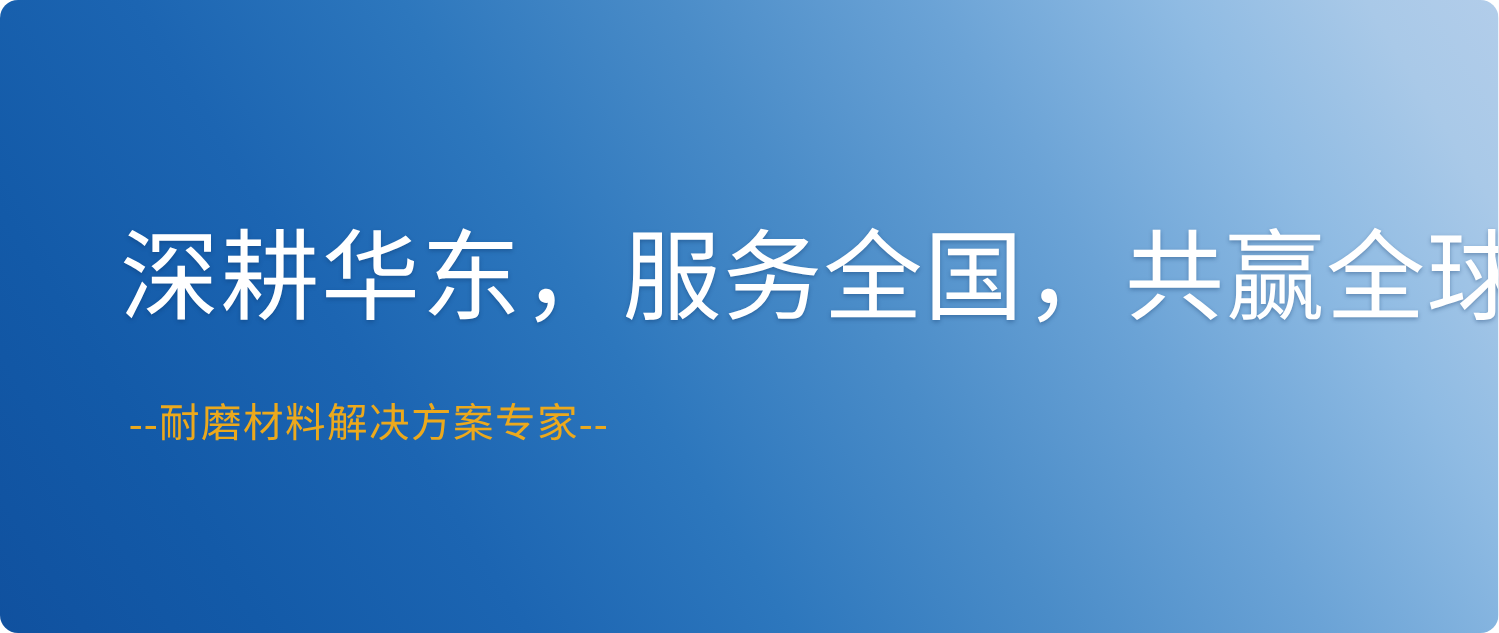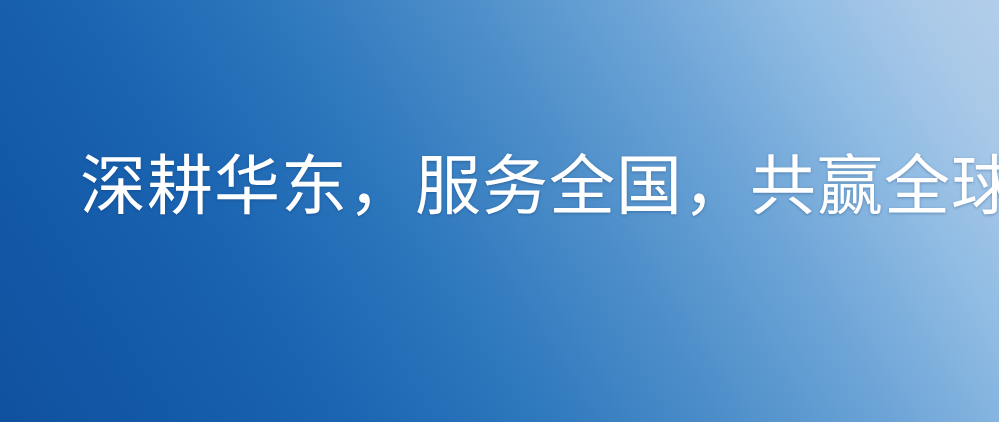--- a/index.html
+++ b/index.html
@@ -20,20 +20,21 @@
         #135aa8 14%,
         #1c65b2 28%,
         #2d77bd 42%,
         #4a8cc8 56%,
         #6ba3d6 70%,
         #8fbbe3 83%,
         #a9c9e8 93%,
         #b2cdea 100%);
     font-family: "Liberation Sans", sans-serif;
     user-select: none;
+    border-radius: 12px;
   }
 
   
   .headline {
     position: absolute;
     left: 80px;
     top: 152px;
     margin: 0;
     font-family: "Liberation Serif", "DejaVu Serif", serif;
     font-size: 66px;
@@ -80,15 +81,16 @@
   .logo-wordmark-gold { fill: #f5b314; }
   .logo-tagline       { fill: #1a52a8; }
 </style>
 </head>
 <body>
 
 <div id="banner">
 
   <h1 class="headline">深耕华东，服务全国，共赢全球</h1>
 
+  <p class="subtitle">--耐磨材料解决方案专家--</p>
 
 
 </div>
 
 </body></html>

